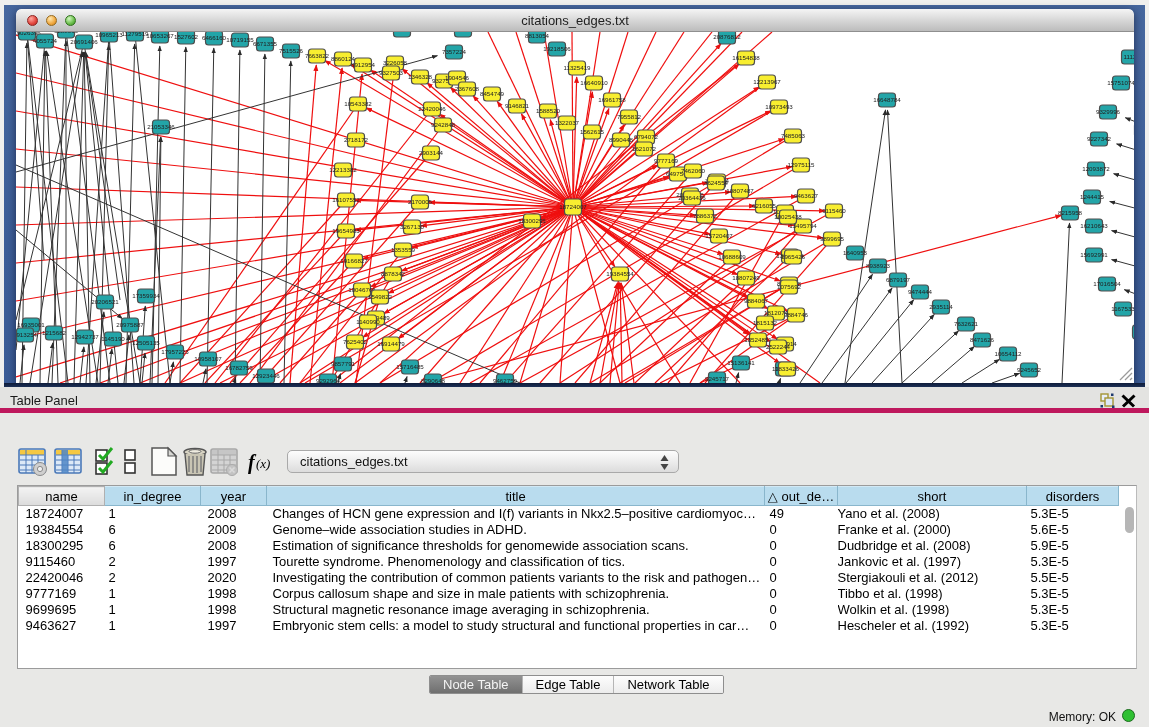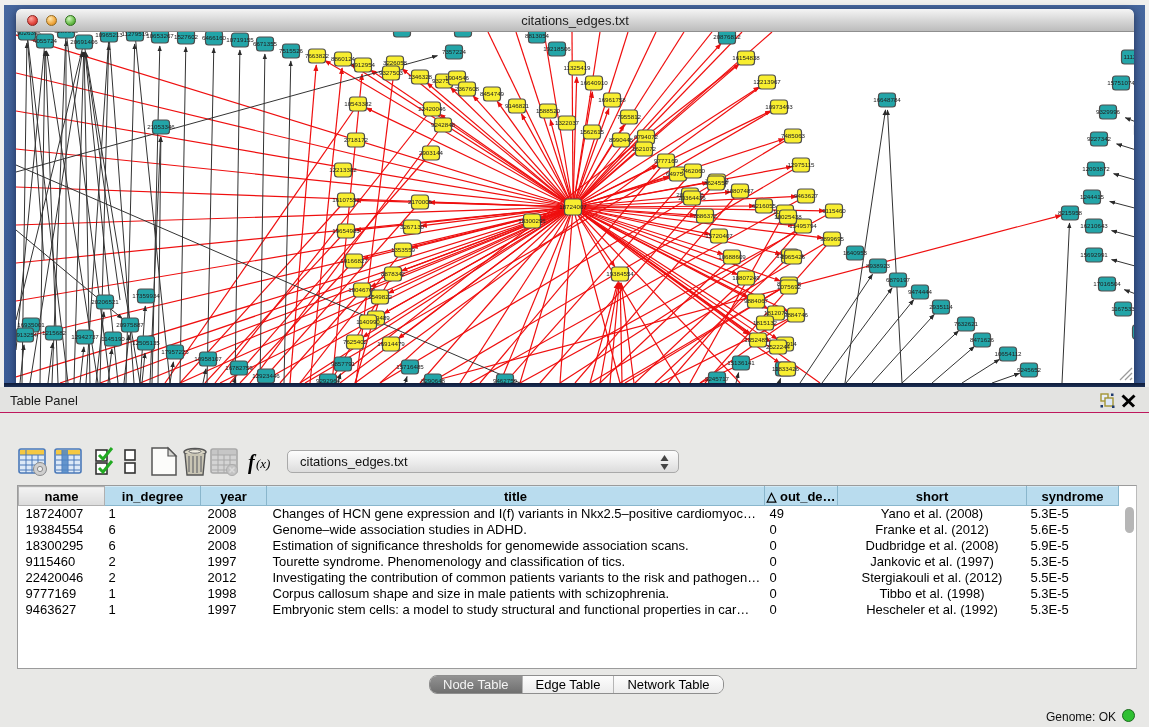--- a/index.html
+++ b/index.html
@@ -3,33 +3,33 @@
 *{margin:0;padding:0;box-sizing:border-box}
 body{width:1149px;height:727px;overflow:hidden;font-family:"Liberation Sans",sans-serif;background:#e8e8e6;position:relative}
 .desktop{position:absolute;left:0;top:0;width:1149px;height:400px;background:linear-gradient(#47689f,#3d5e98 60%,#3b5c96)}
 .frame{position:absolute;background:#f0f0ee}
 .win{position:absolute;left:16px;top:9px;width:1118px;height:374px;border-radius:5px 5px 0 0;overflow:hidden;box-shadow:0 2px 8px rgba(0,0,20,.55)}
 .tbar{position:absolute;left:0;top:0;width:100%;height:23px;background:linear-gradient(#f5f5f5,#d8d8d8 50%,#bcbcbc);border-bottom:1px solid #8f8f8f;border-radius:5px 5px 0 0}
 .tl{position:absolute;top:6px;width:11px;height:11px;border-radius:50%;box-sizing:border-box}
 .title{position:absolute;top:4px;left:0;width:100%;text-align:center;font-size:13px;color:#222}
 .shadowband{position:absolute;left:4px;top:383px;width:1141px;height:17px;background:linear-gradient(#0e1c3a,#3f5f98 80%,#4a6ba3)}
 .split{position:absolute;left:0;top:400px;width:1149px;height:5px;background:#d6d6d4}
-.phead{position:absolute;left:0;top:387px;width:1149px;height:26px;background:#e3e3e1;border-bottom:1px solid #be185d}
+.phead{position:absolute;left:0;top:387px;width:1149px;height:26px;background:#e3e3e1;border-bottom:5px solid #be185d}
 .phead .t{position:absolute;left:10px;top:6px;font-size:13px;color:#1a1a1a}
 .pbody{position:absolute;left:0;top:432px;width:1149px;height:295px;background:#e8e8e6}
 .combo{position:absolute;left:287px;top:450px;width:392px;height:23px;background:linear-gradient(#fdfdfd,#ededed 50%,#dcdcdc);border:1px solid #a9a9a9;border-radius:5px;font-size:13px;color:#111;line-height:21px;padding-left:12px}
 .tablewrap{position:absolute;left:17px;top:485px;width:1120px;height:184px;background:#fff;border:1px solid #9b9b9b;border-right:1px solid #bbb}
 table{border-collapse:collapse;table-layout:fixed;width:1077px;font-size:13px}
-th{height:19px;background:#b9dcee;border:1px solid #89b6cc;border-top:1px solid #d2e9f5;font-weight:bold;font-size:13px;padding:0}
+th{height:19px;background:#b9dcee;border:1px solid #89b6cc;border-top:1px solid #d2e9f5;font-weight:normal;font-size:13px;padding:0}
 th.c1{background:linear-gradient(#f3f3f3,#dcdcdc);border:1px solid #b0b0b0}
 td{height:16px;line-height:16px;white-space:nowrap;overflow:hidden;color:#000;padding:0}
 .c1{width:86px}.c2{width:96px}.c3{width:66px}.c4{width:498px}.c5{width:73px}.c6{width:189px}.c7{width:92px}
-td.c1{padding-left:7px}td.c2{padding-left:4px}td.c3{padding-left:7px}td.c4{padding-left:6px}td.c5{padding-left:5px}td.c6{text-align:center}td.c7{padding-left:4px}
+td.c1{padding-left:7px}td.c2{padding-left:4px}td.c3{padding-left:7px}td.c4{padding-left:6px}td.c5{padding-left:5px}td.c6{}td.c7{padding-left:4px}
 .sthumb{position:absolute;left:1107px;top:21px;width:9px;height:26px;background:#b6b6b6;border-radius:5px}
-.tabs{position:absolute;left:429px;top:675px;height:19px;display:flex;border:1px solid #8e8e8e;border-radius:8px;overflow:hidden;font-size:13px}
+.tabs{position:absolute;left:429px;top:675px;height:19px;display:flex;border:1px solid #8e8e8e;border-radius:2px;overflow:hidden;font-size:13px}
 .tab{padding:0 13px;line-height:18px;background:linear-gradient(#fdfdfd,#ececec)}
 .tab.sel{background:linear-gradient(#929292,#6f6f6f);color:#f4f4f4}
 .tab+.tab{border-left:1px solid #b5b5b5}
 .mem{position:absolute;right:33px;top:710px;font-size:12px;color:#111}
 .dot{position:absolute;right:14px;top:709px;width:13px;height:13px;border-radius:50%;background:#2fc032;border:1.5px solid #1c6b1e}
 .icons{position:absolute;left:18px;top:446px}
 .chev{position:absolute;left:571px;top:400px;font-size:7px;color:#555}
 </style></head><body>
 <div class="desktop"></div>
 <div class="frame" style="left:0;top:0;width:1149px;height:5px"></div>
@@ -635,38 +635,38 @@
 <div class="tablewrap">
   <table>
     <tbody>
         <tr>
           <th class="c1">name</th>
           <th class="c2">in_degree</th>
           <th class="c3">year</th>
           <th class="c4">title</th>
           <th class="c5">△ out_de…</th>
           <th class="c6">short</th>
-          <th class="c7">syndrome</th>
+          <th class="c7">disorders</th>
         </tr>
     <tr>
           <td class="c1">18724007</td>
           <td class="c2">1</td>
           <td class="c3">2008</td>
           <td class="c4">Changes of HCN gene expression and I(f) variants in Nkx2.5–positive cardiomyoc…</td>
           <td class="c5">49</td>
           <td class="c6">Yano et al. (2008)</td>
           <td class="c7">5.3E-5</td>
         </tr>
         <tr>
           <td class="c1">19384554</td>
           <td class="c2">6</td>
           <td class="c3">2009</td>
           <td class="c4">Genome–wide association studies in ADHD.</td>
           <td class="c5">0</td>
-          <td class="c6">Franke et al. (2012)</td>
+          <td class="c6">Franke et al. (2000)</td>
           <td class="c7">5.6E-5</td>
         </tr>
         <tr>
           <td class="c1">18300295</td>
           <td class="c2">6</td>
           <td class="c3">2008</td>
           <td class="c4">Estimation of significance thresholds for genomewide association scans.</td>
           <td class="c5">0</td>
           <td class="c6">Dudbridge et al. (2008)</td>
           <td class="c7">5.9E-5</td>
@@ -676,46 +676,55 @@
           <td class="c2">2</td>
           <td class="c3">1997</td>
           <td class="c4">Tourette syndrome. Phenomenology and classification of tics.</td>
           <td class="c5">0</td>
           <td class="c6">Jankovic et al. (1997)</td>
           <td class="c7">5.3E-5</td>
         </tr>
         <tr>
           <td class="c1">22420046</td>
           <td class="c2">2</td>
-          <td class="c3">2012</td>
+          <td class="c3">2020</td>
           <td class="c4">Investigating the contribution of common patients variants to the risk and pathogen…</td>
           <td class="c5">0</td>
           <td class="c6">Stergiakouli et al. (2012)</td>
           <td class="c7">5.5E-5</td>
         </tr>
         <tr>
           <td class="c1">9777169</td>
           <td class="c2">1</td>
           <td class="c3">1998</td>
           <td class="c4">Corpus callosum shape and size in male patients with schizophrenia.</td>
           <td class="c5">0</td>
           <td class="c6">Tibbo et al. (1998)</td>
+          <td class="c7">5.3E-5</td>
+        </tr>
+        <tr>
+          <td class="c1">9699695</td>
+          <td class="c2">1</td>
+          <td class="c3">1998</td>
+          <td class="c4">Structural magnetic resonance image averaging in schizophrenia.</td>
+          <td class="c5">0</td>
+          <td class="c6">Wolkin et al. (1998)</td>
           <td class="c7">5.3E-5</td>
         </tr>
         <tr>
           <td class="c1">9463627</td>
           <td class="c2">1</td>
           <td class="c3">1997</td>
           <td class="c4">Embryonic stem cells: a model to study structural and functional properties in car…</td>
           <td class="c5">0</td>
           <td class="c6">Hescheler et al. (1992)</td>
           <td class="c7">5.3E-5</td>
         </tr>
   </tbody>
     </table>
   <div class="sthumb"></div>
 </div>
 <div class="tabs">
     <div class="tab sel">Node Table</div>
     <div class="tab">Edge Table</div>
     <div class="tab">Network Table</div>
   </div>
-<div class="mem">Genome: OK</div>
+<div class="mem">Memory: OK</div>
 <div class="dot"></div>
 </body></html>

